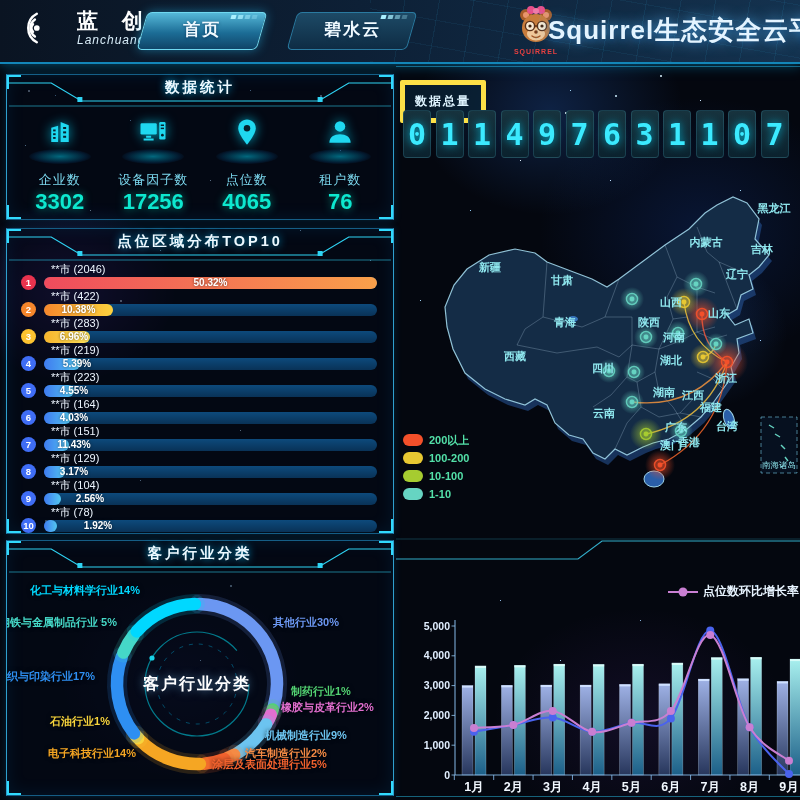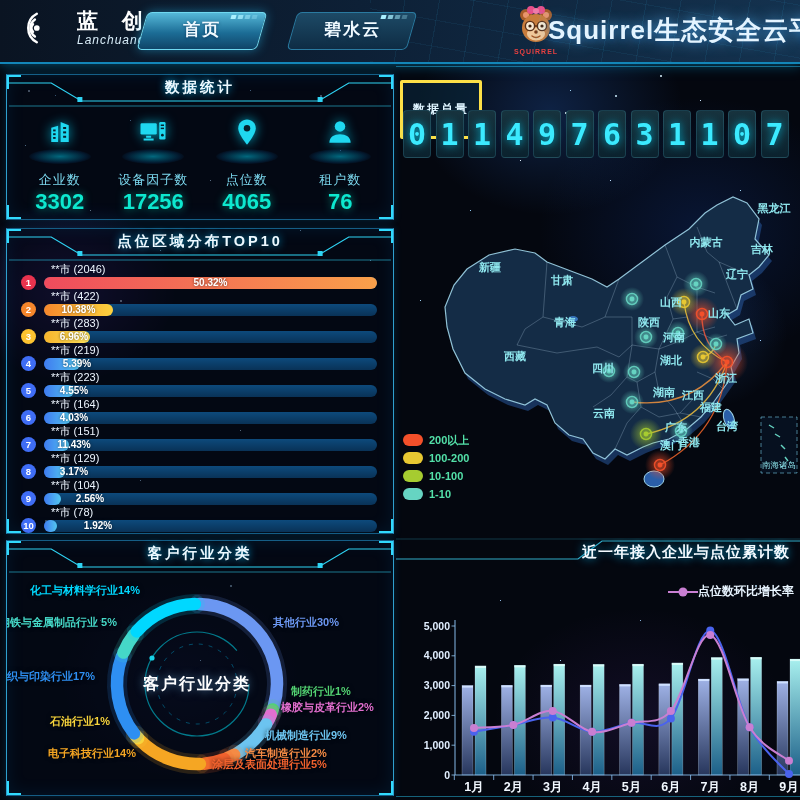--- a/index.html
+++ b/index.html
@@ -93,37 +93,37 @@
 
   
   #donut-svg{position:absolute;left:0;top:30px;width:386px;height:224px;}
   #donut-labels{position:absolute;inset:0;overflow:hidden;}
   .d-label{position:absolute;font-size:11px;font-weight:bold;white-space:nowrap;text-shadow:0 0 4px rgba(0,0,0,.7);}
   .donut-center{position:absolute;left:105px;top:133px;width:170px;text-align:center;font-size:16px;
       font-weight:bold;letter-spacing:2px;color:#fff;text-shadow:0 0 10px rgba(120,200,255,.6);}
 
   
   #map-panel{position:absolute;left:396px;top:66px;width:404px;height:472px;border-top:1px solid rgba(45,180,230,.5);}
-  #counter-label{position:absolute;left:4px;top:13px;padding:18px 10px;border:3px solid #fde047;border-radius:2px;
+  #counter-label{position:absolute;left:4px;top:13px;padding:8px 10px;border:5px solid #fde047;border-radius:2px;
       background:rgba(10,40,60,.6);font-size:12px;font-weight:bold;color:#dff4ff;letter-spacing:2px;}
   #counter-digits{position:absolute;left:7px;top:43px;display:flex;gap:4.5px;}
   .digit-cell{width:26px;height:46px;border-radius:4px;background:linear-gradient(180deg,#17333e,#0b222e);
       border:1px solid rgba(90,200,230,.18);display:flex;align-items:center;justify-content:center;
       font-family:"DejaVu Sans Mono",monospace;font-size:30px;font-weight:bold;color:#3beaff;
       text-shadow:0 0 10px rgba(0,220,255,.75);}
   #map-svg{position:absolute;left:1px;top:100px;}
 
   
   #month-panel{position:absolute;left:396px;top:538px;width:404px;height:258px;overflow:hidden;
       border-bottom:1px solid rgba(40,190,230,.5);}
   #month-deco{position:absolute;left:0;top:0;}
   #month-title{position:absolute;right:10px;top:5px;font-size:15px;font-weight:bold;color:#f4faff;
       letter-spacing:1px;text-shadow:0 0 10px rgba(0,190,255,.8);}
   #monthly-legend{position:absolute;left:272px;top:45px;display:flex;gap:10px;align-items:center;white-space:nowrap;}
-  .ml-item{display:flex;align-items:center;font-size:12px;font-weight:bold;color:#e8f4ff;}
+  .ml-item{display:flex;align-items:center;gap:5px;font-size:12px;font-weight:bold;color:#e8f4ff;}
   #monthly-svg{position:absolute;left:0;top:0;}
   text{font-family:"Liberation Sans","DejaVu Sans",sans-serif;}
 </style>
 </head>
 <body>
 
 <div id="nebula"></div>
 <div id="stars"></div>
 
 <header id="header">
@@ -597,21 +597,20 @@
       </g>
     <text id="inset-label" x="382" y="301" text-anchor="middle" font-size="8.5" fill="#8fe7ee">南海诸岛</text>
   </svg>
 </section>
 
 <section id="month-panel">
   <svg id="month-deco" width="404" height="30">
     <path d="M0 1 H404" stroke="rgba(57,200,232,.25)" stroke-width="1" fill="none"></path>
     <path d="M0 21 H182 L206 3 H404" stroke="#39c8e8" stroke-width="1.2" fill="none" opacity=".85"></path>
   </svg>
-  <div id="month-title">近一年接入企业与点位累计数</div>
   <div id="monthly-legend">
       <div class="ml-item">
         <svg width="30" height="10">
           <line x1="0" y1="5" x2="30" y2="5" stroke="#c97fd2" stroke-width="2"></line>
           <circle cx="15" cy="5" r="4.5" fill="#c97fd2"></circle>
         </svg>
         <span>点位数环比增长率</span>
       </div>
     </div>
   <svg id="monthly-svg" width="404" height="258" viewBox="0 0 404 258">

